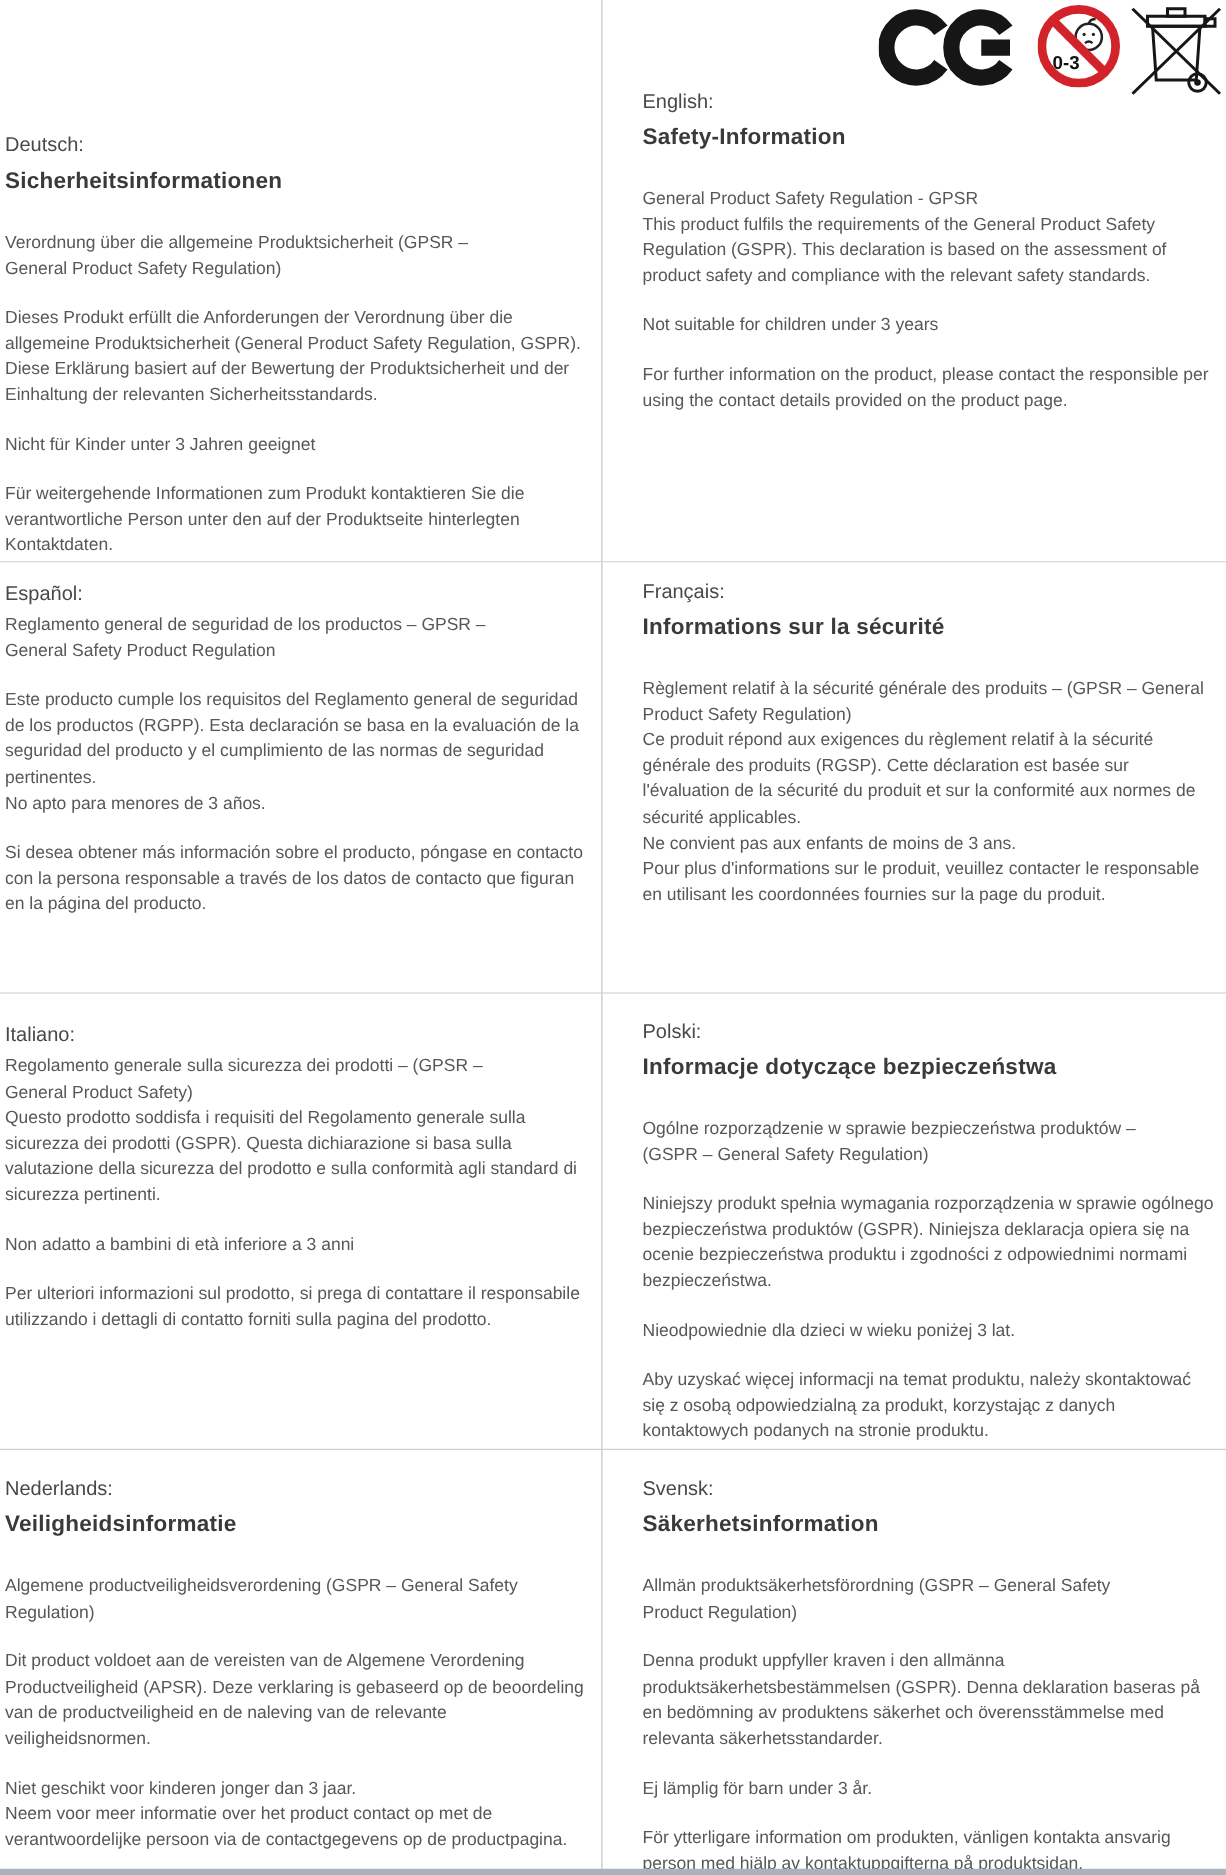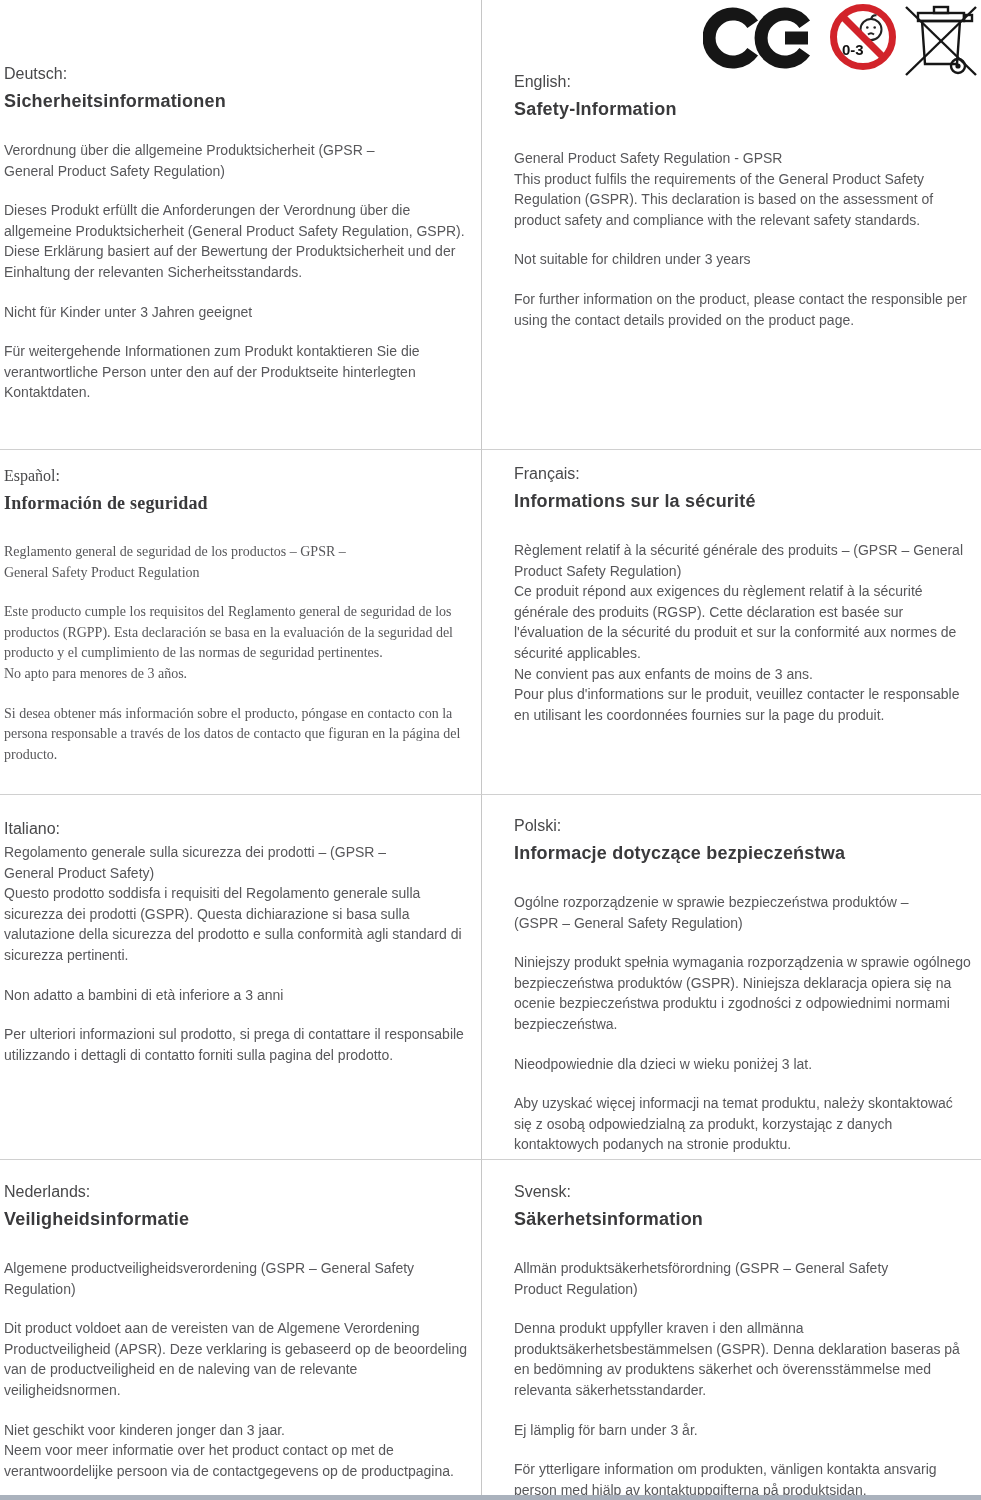--- a/index.html
+++ b/index.html
@@ -11,22 +11,22 @@
   .grid{
     display:grid;
     grid-template-columns:481px 500px;
     grid-template-rows:450px 345px 365px 340px;
     width:981px;height:1500px;
   }
   .cell{box-sizing:border-box;overflow:hidden;background:#fff;}
   .cell.colL{padding-left:4px;padding-right:10px;}
   .cell.colR{border-left:1px solid #c6c6c6;padding-left:32px;padding-right:7px;}
   .cell.hrb{border-bottom:1px solid #d0d0d0;}
-  .pt-de{padding-top:64px;} .pt-en{padding-top:72px;}
-  .pt-es{padding-top:16px;font-family:Liberation Serif, serif;} .pt-fr{padding-top:14px;}
+  .pt-de{padding-top:64px;margin-top:43px;} .pt-en{padding-top:72px;}
+  .pt-es{padding-top:16px;} .pt-fr{padding-top:14px;}
   .pt-it{padding-top:24px;} .pt-pl{padding-top:21px;}
   .pt-nl{padding-top:22px;} .pt-sv{padding-top:22px;}
   .lang{
     font-size:16px;line-height:20px;color:#48484a;margin:0 0 3px 0;
   }
   .title{
     font-size:18px;line-height:29px;font-weight:700;color:#3a3a3c;
     margin:0 0 24px 0;letter-spacing:0.2px;
   }
   .para{
@@ -63,21 +63,20 @@
     <p class="lang">English:</p>
     <h2 class="title">Safety-Information</h2>
     <p class="para">General Product Safety Regulation - GPSR
 This product fulfils the requirements of the General Product Safety Regulation (GSPR). This declaration is based on the assessment of product safety and compliance with the relevant safety standards.</p>
     <p class="para">Not suitable for children under 3 years</p>
     <p class="para">For further information on the product, please contact the responsible per using the contact details provided on the product page.</p>
   </section>
 
   <section class="cell colL hrb pt-es">
     <p class="lang">Español:</p>
-    <h2 class="title">Información de seguridad</h2>
     <p class="para">Reglamento general de seguridad de los productos – GPSR –
 General Safety Product Regulation</p>
     <p class="para">Este producto cumple los requisitos del Reglamento general de seguridad de los productos (RGPP). Esta declaración se basa en la evaluación de la seguridad del producto y el cumplimiento de las normas de seguridad pertinentes.
 No apto para menores de 3 años.</p>
     <p class="para">Si desea obtener más información sobre el producto, póngase en contacto con la persona responsable a través de los datos de contacto que figuran en la página del producto.</p>
   </section>
 
   <section class="cell colR hrb pt-fr">
     <p class="lang">Français:</p>
     <h2 class="title">Informations sur la sécurité</h2>

